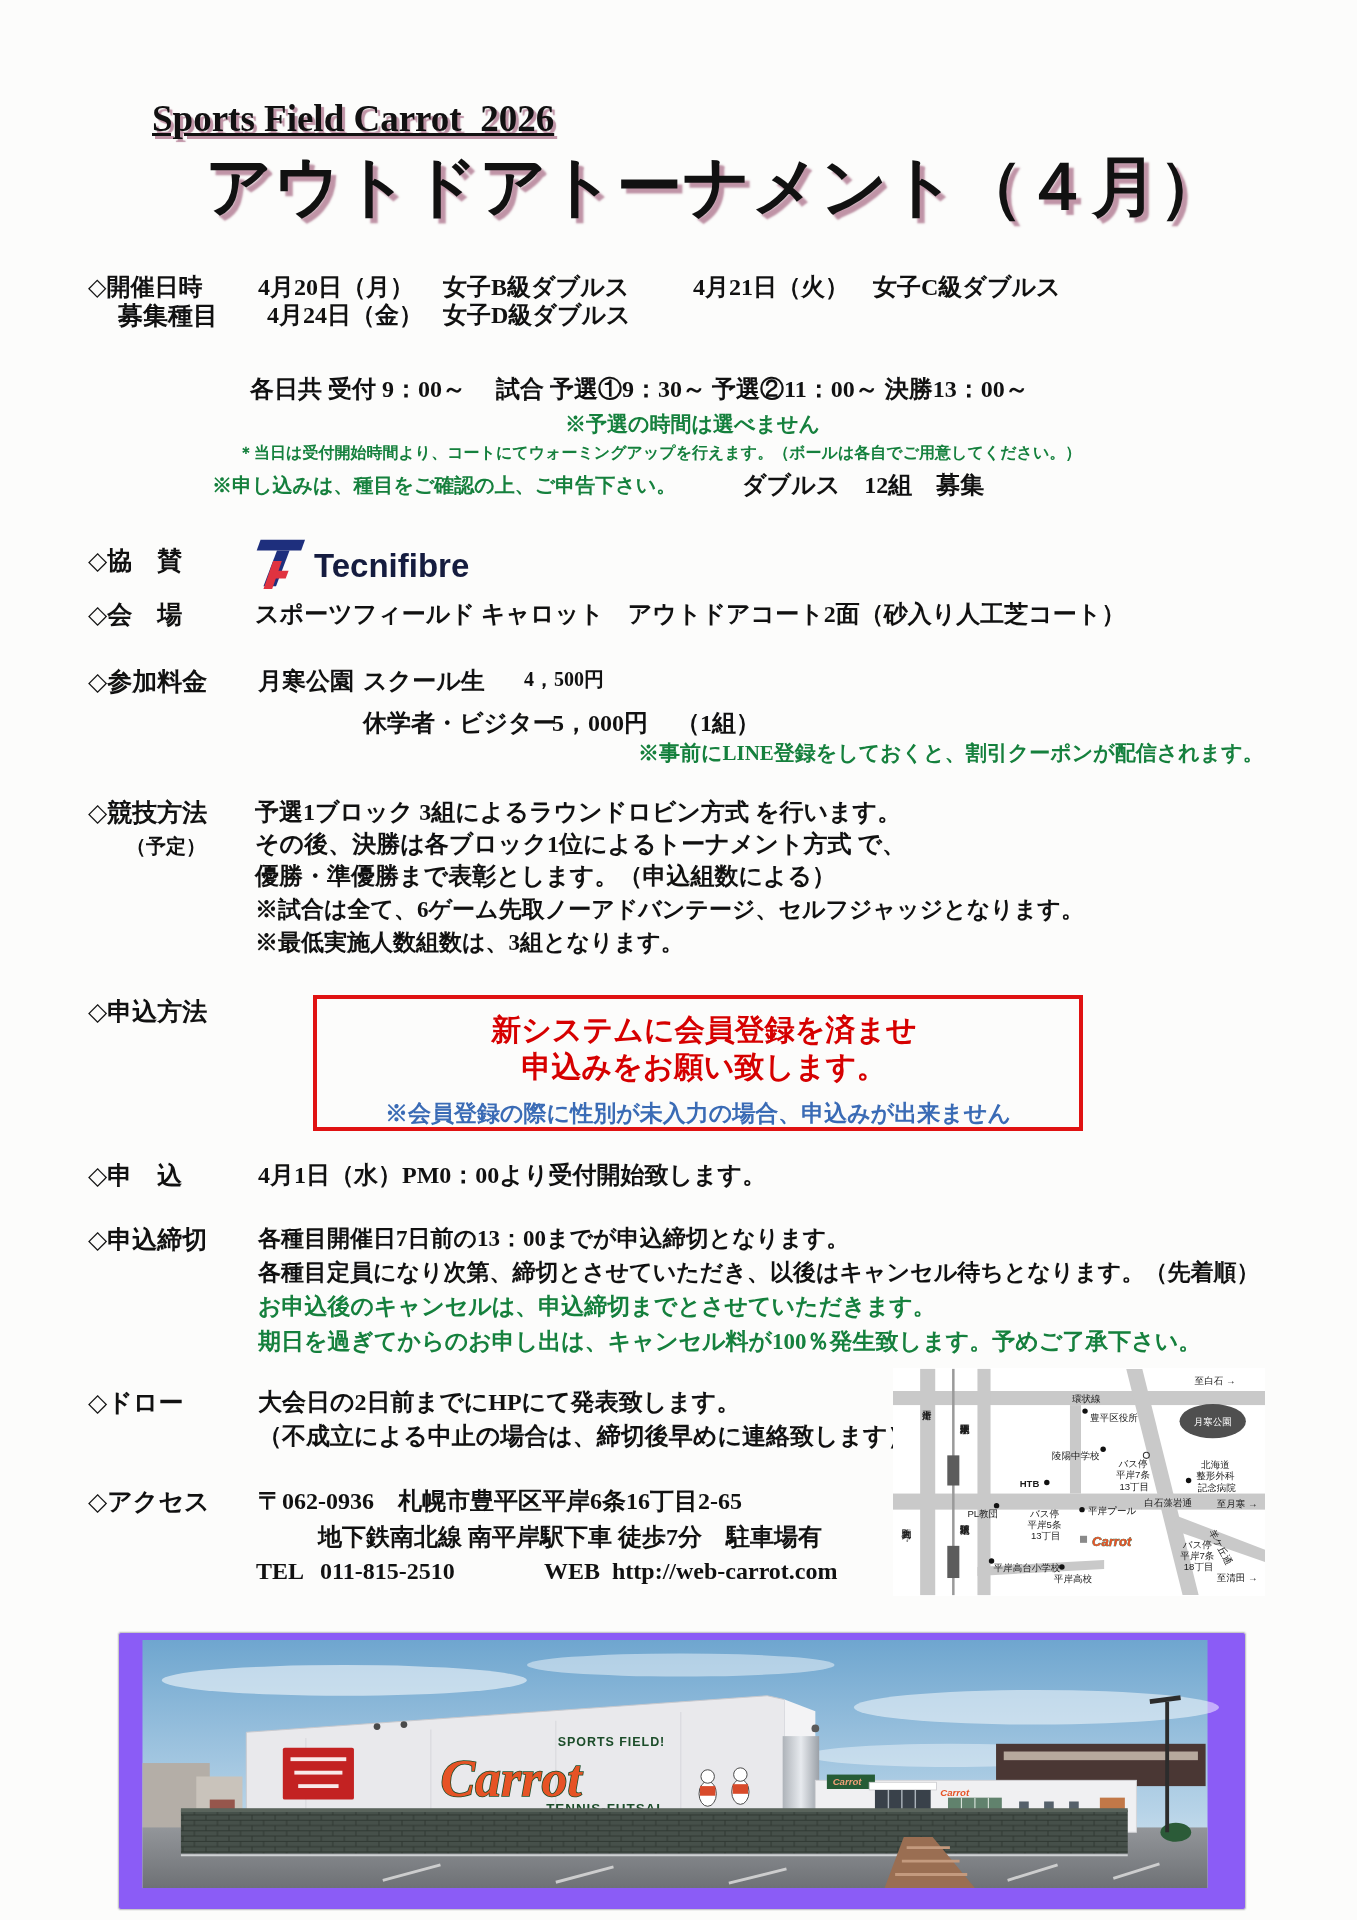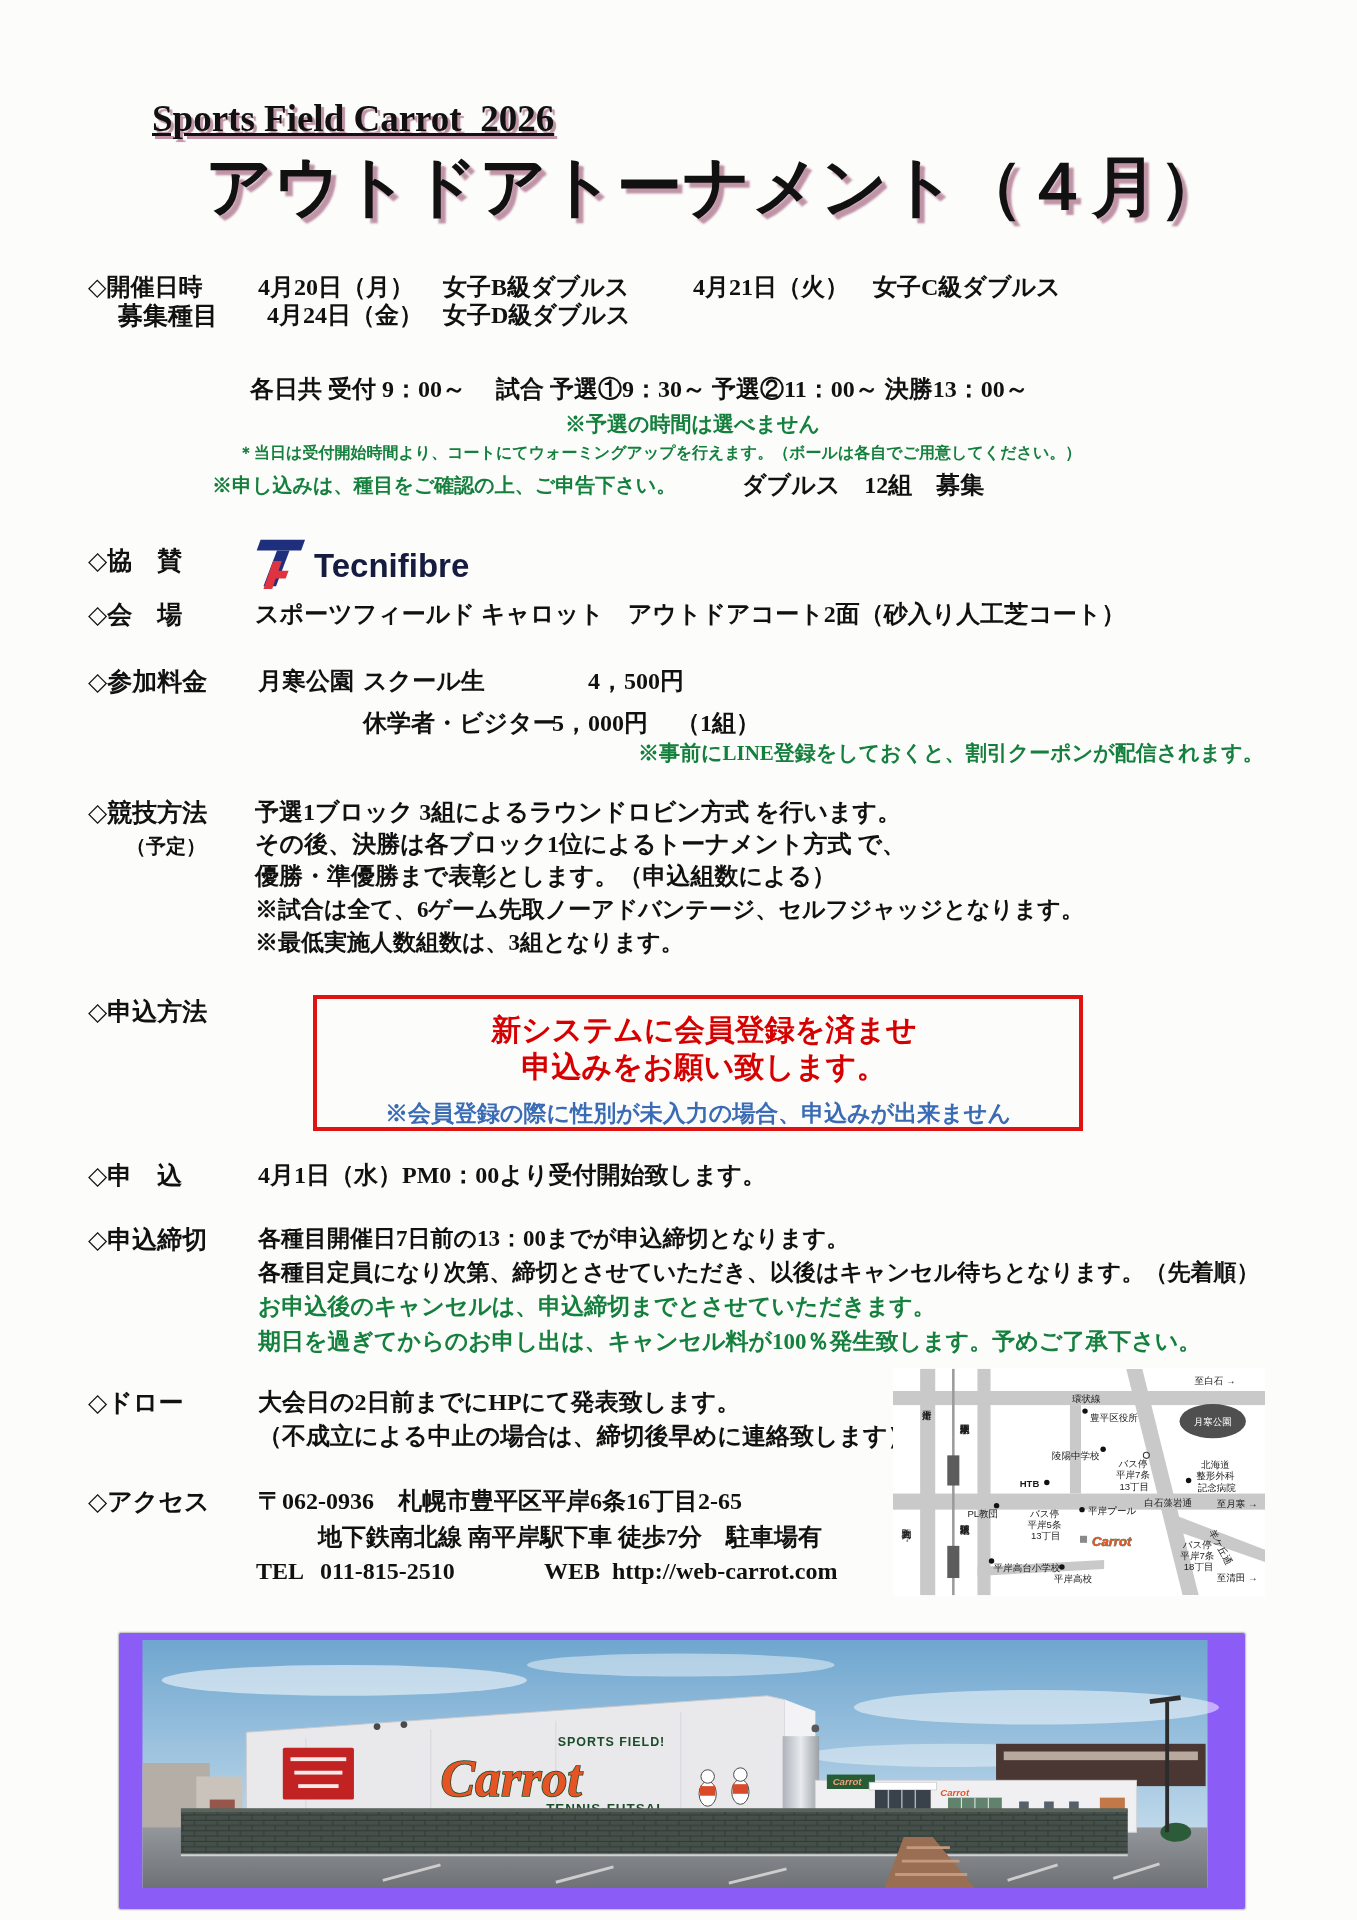--- a/index.html
+++ b/index.html
@@ -53,21 +53,21 @@
     <polygon points="27,38 42,38 39,46 24,46" fill="#e03340"></polygon>
   </svg>
   <div class="t b sans" style="left:314px;top:548px;font-size:33px;color:#151c3f;">Tecnifibre</div>
 
   <div class="t b" style="left:88px;top:601px;font-size:25px;">◇会　場</div>
   <div class="t b" style="left:255px;top:601px;font-size:24px;">スポーツフィールド キャロット　アウトドアコート2面（砂入り人工芝コート）</div>
 
   <div class="t b" style="left:88px;top:668px;font-size:25px;">◇参加料金</div>
   <div class="t b" style="left:258px;top:668px;font-size:24px;">月寒公園</div>
   <div class="t b" style="left:363px;top:668px;font-size:24px;">スクール生</div>
-  <div class="t b" style="left:588px;top:668px;font-size:24px;">4，500円</div>
+  <div class="t b" style="left:524px;top:668px;font-size:20px;">4，500円</div>
   <div class="t b" style="left:363px;top:710px;font-size:24px;">休学者・ビジター</div>
   <div class="t b" style="left:552px;top:710px;font-size:24px;">5，000円</div>
   <div class="t b" style="left:676px;top:710px;font-size:24px;">（1組）</div>
   <div class="t b red" style="left:638px;top:742px;font-size:21px;">※事前にLINE登録をしておくと、割引クーポンが配信されます。</div>
 
   <div class="t b" style="left:88px;top:799px;font-size:25px;">◇競技方法</div>
   <div class="t b" style="left:126px;top:835px;font-size:20px;">（予定）</div>
   <div class="t b" style="left:255px;top:799px;font-size:24px;">予選1ブロック 3組によるラウンドロビン方式 を行います。</div>
   <div class="t b" style="left:255px;top:831px;font-size:24px;">その後、決勝は各ブロック1位によるトーナメント方式 で、</div>
   <div class="t b" style="left:255px;top:863px;font-size:24px;">優勝・準優勝まで表彰とします。（申込組数による）</div>

